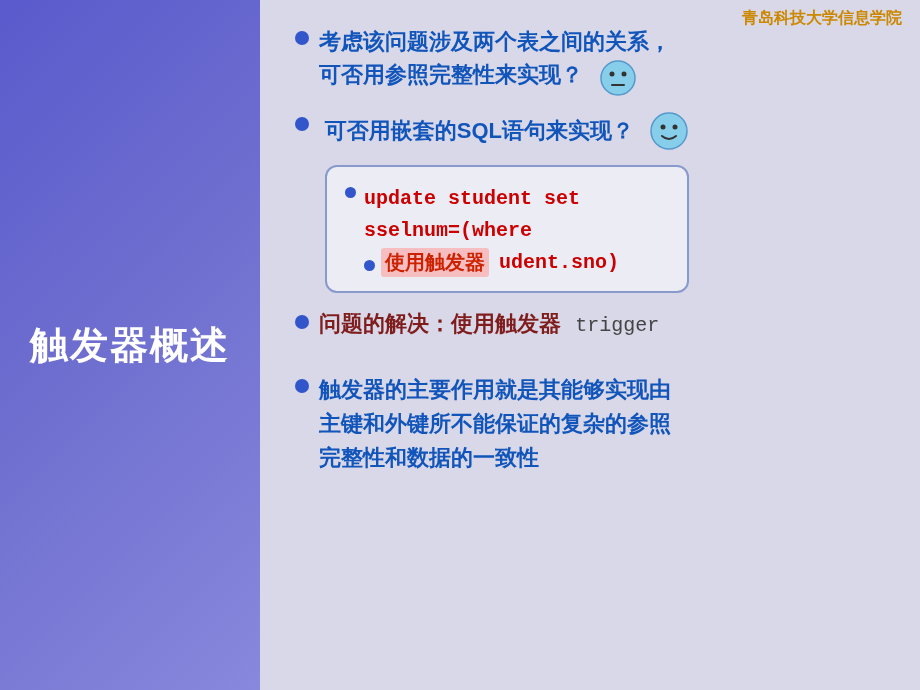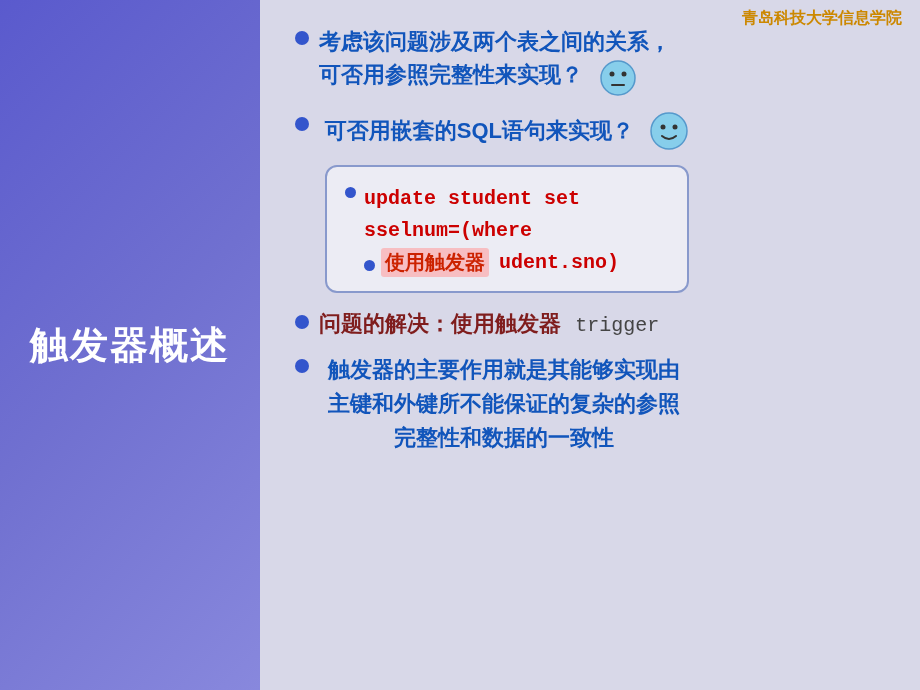--- a/index.html
+++ b/index.html
@@ -195,21 +195,21 @@
     <div class="bullet-item" style="margin-top:6px;">
       <div class="bullet-dot"></div>
       <div>
         <span class="trigger-text">
           问题的解决：使用触发器
         </span>
         <span class="trigger-word" style="font-size:20px; color:#444; margin-left:8px;">trigger</span>
       </div>
     </div>
 
-    <div class="bullet-item" style="margin-top:0;text-align:center;">
+    <div class="bullet-item" style="margin-top:20px;">
       <div class="bullet-dot"></div>
       <span class="bullet-text" style="line-height:1.55;">
         触发器的主要作用就是其能够实现由主键和外键所不能保证的复杂的参照完整性和数据的一致性
       </span>
     </div>
 
   </div>
 
   <div class="footer">
     <span>青岛科技大学信息学院</span>

